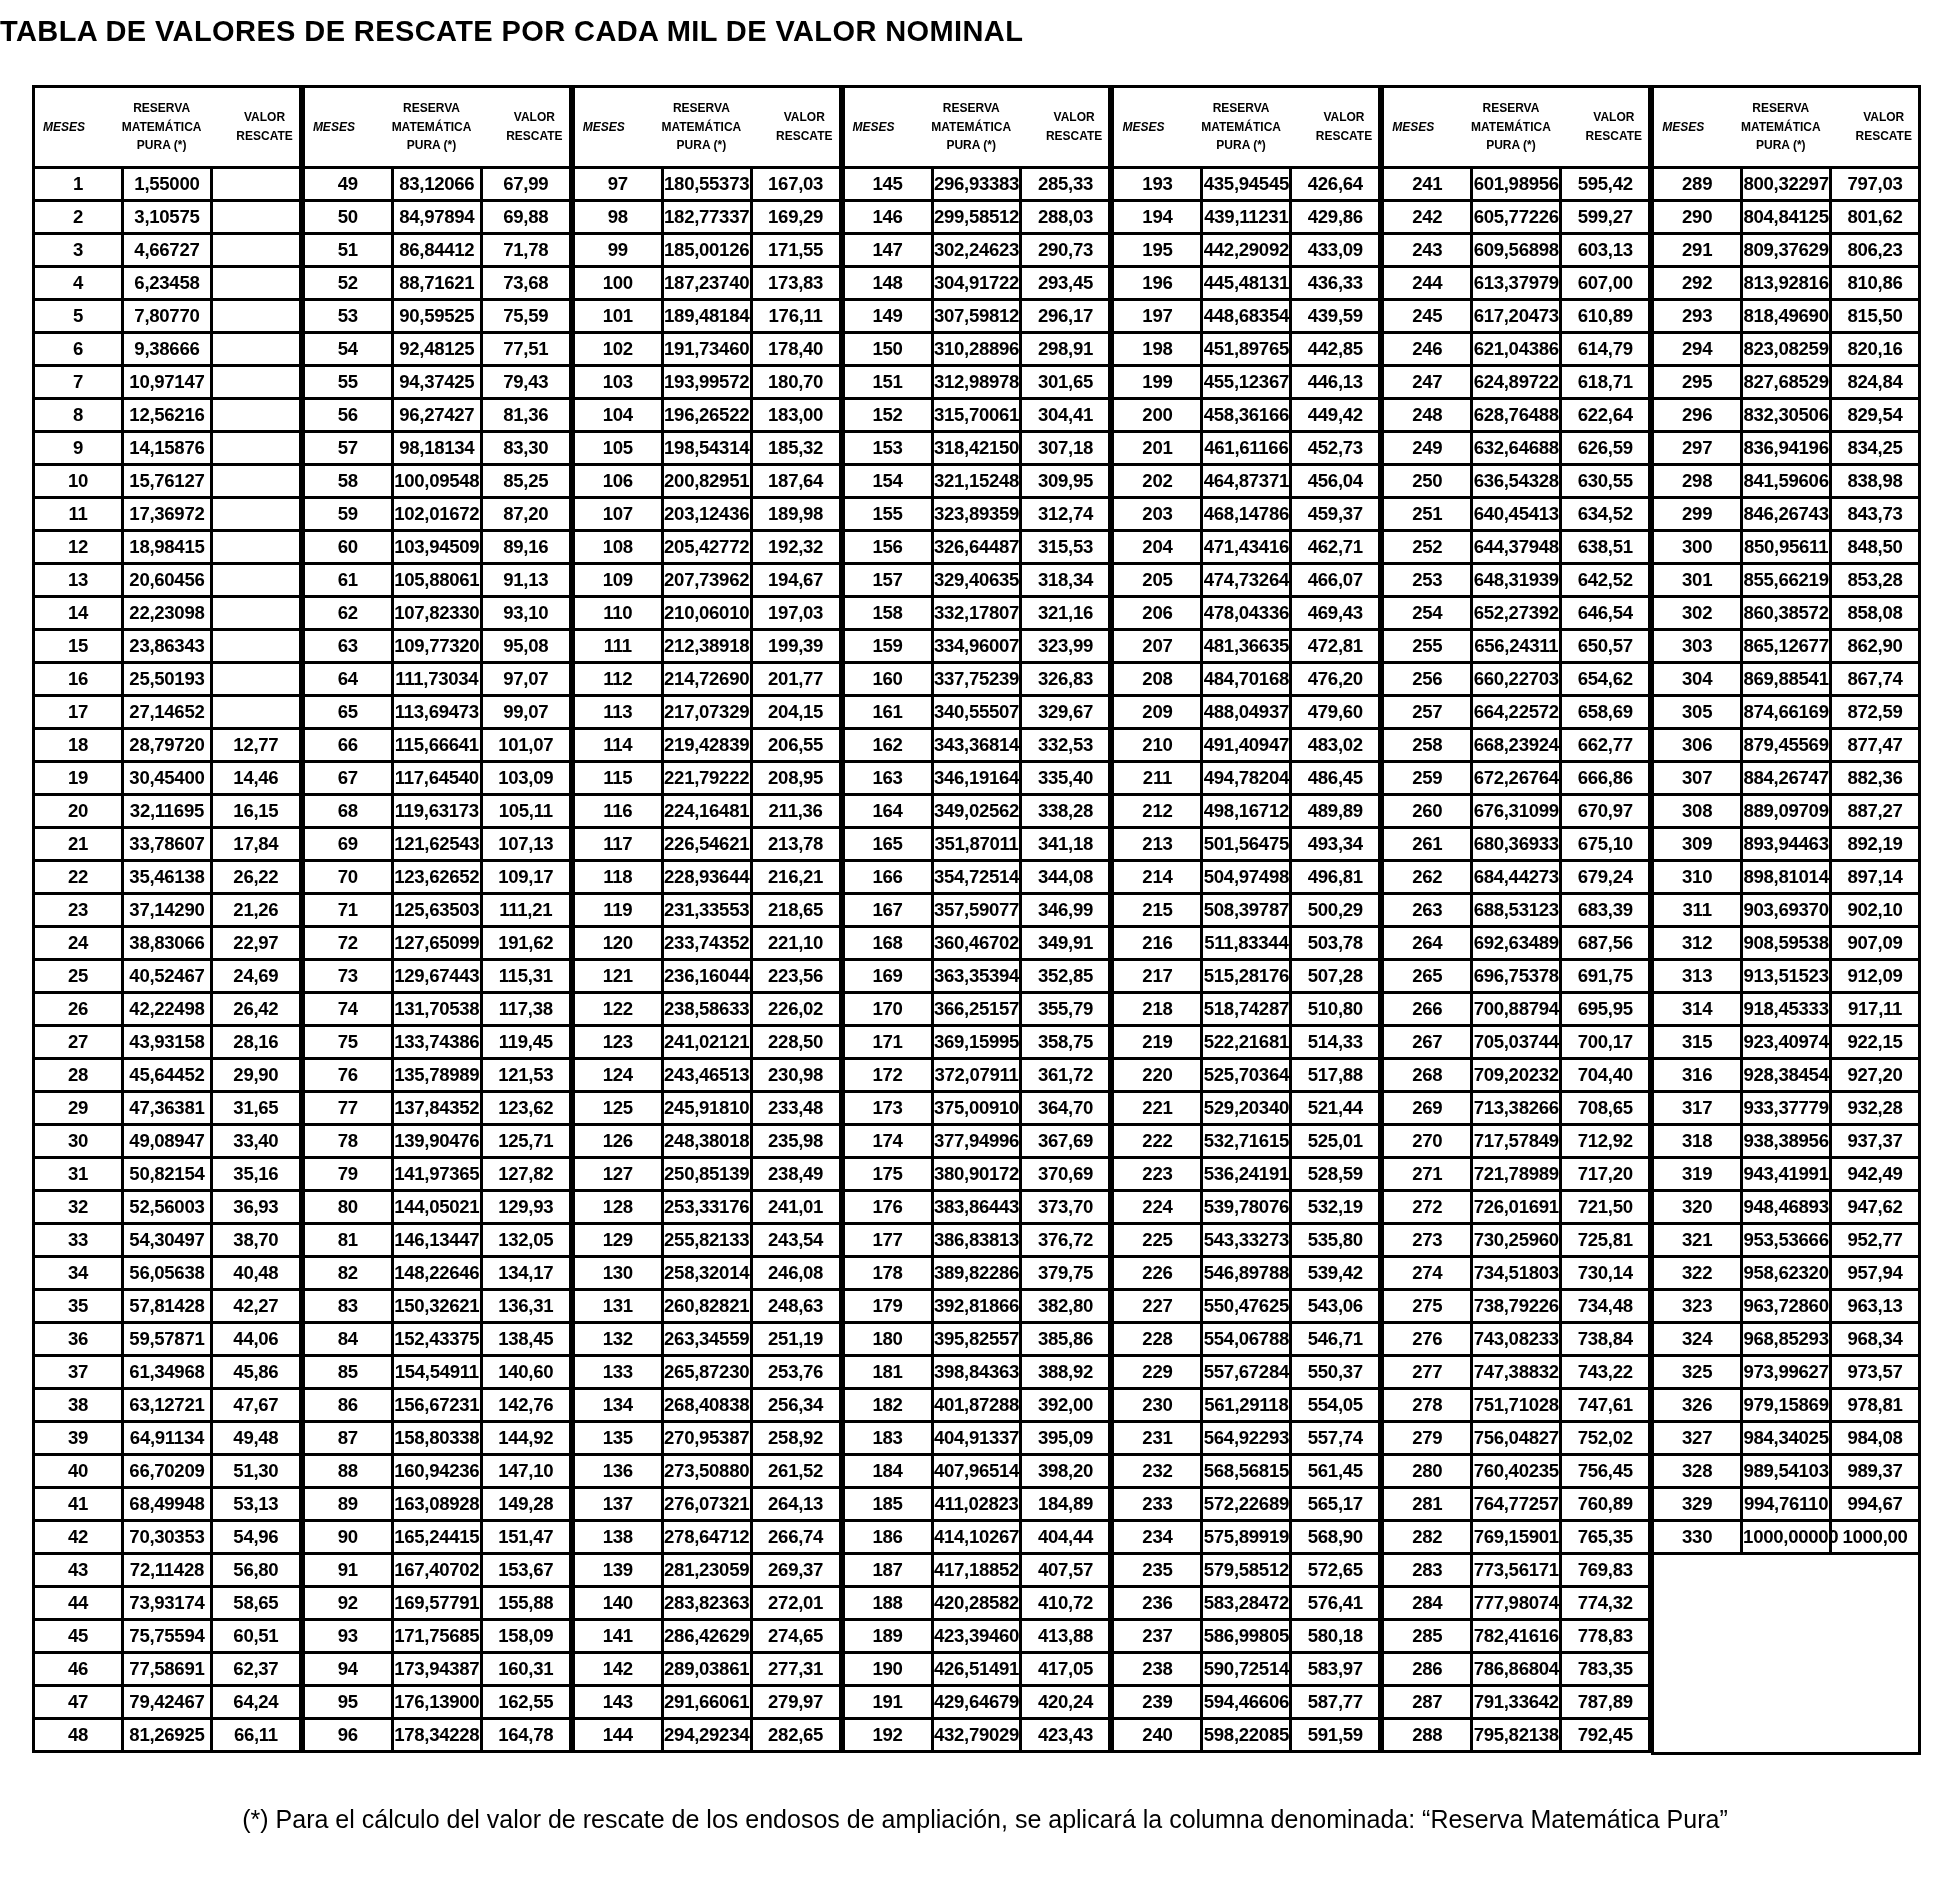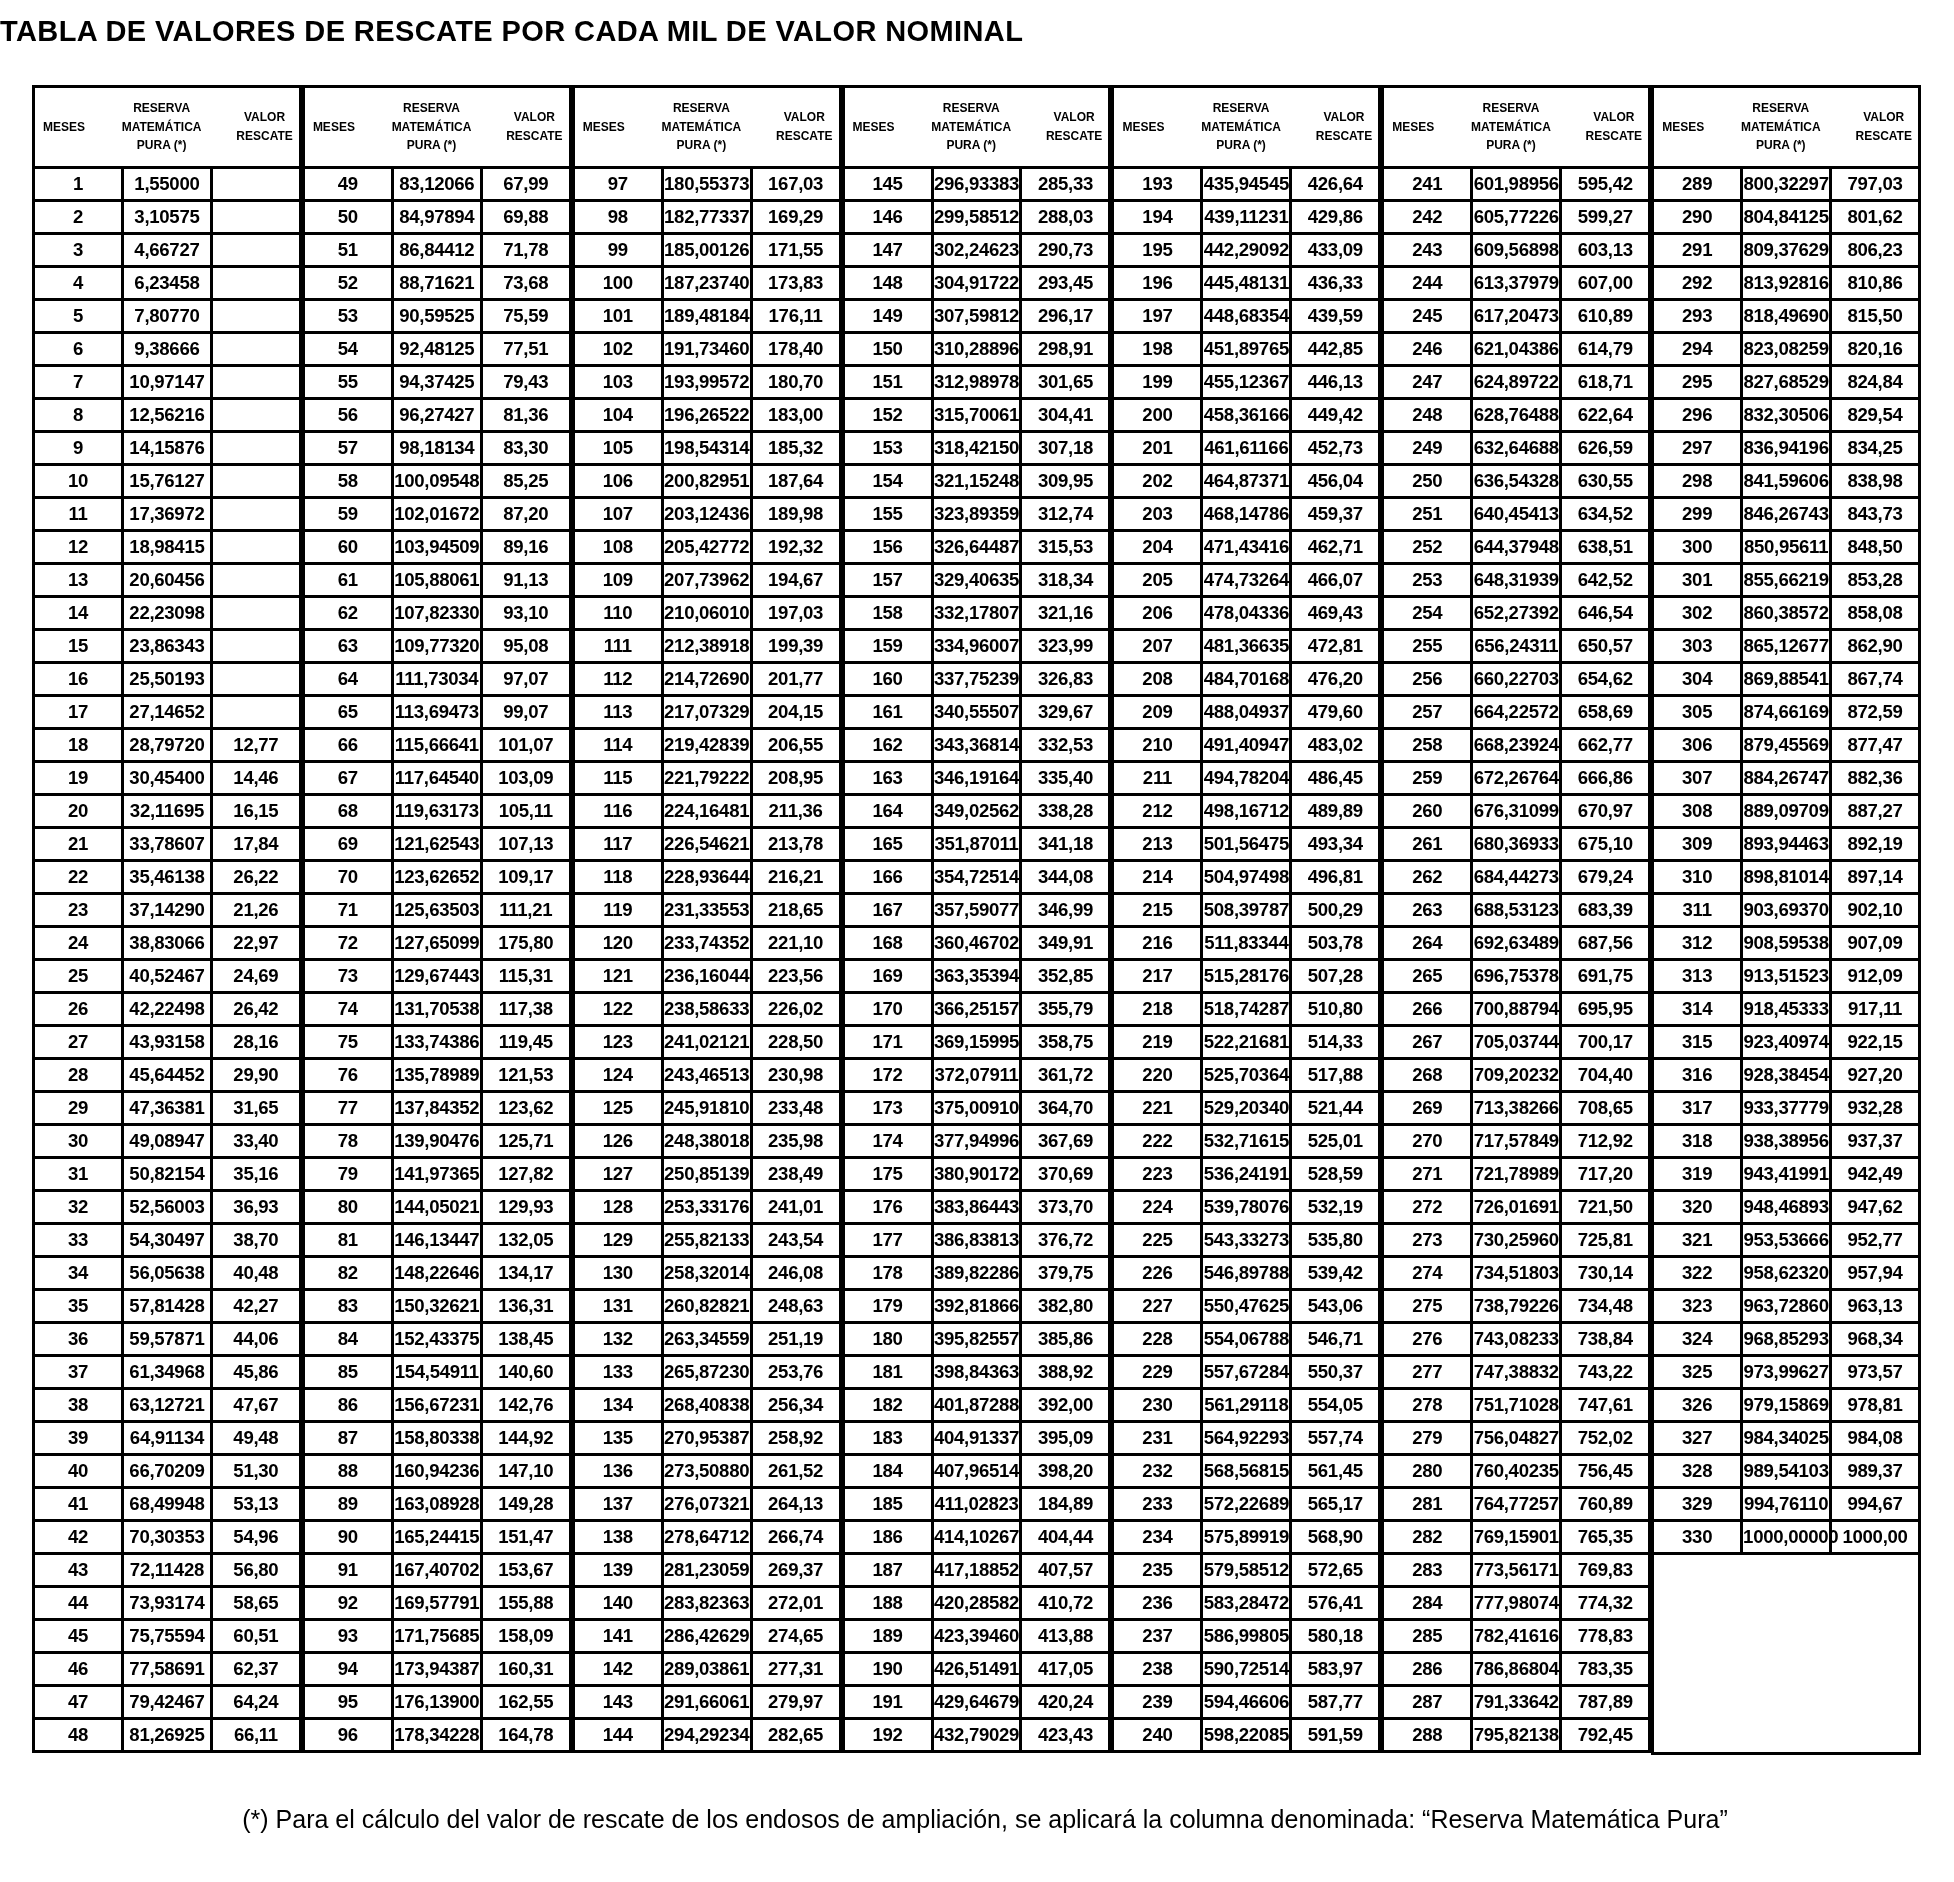--- a/index.html
+++ b/index.html
@@ -12,21 +12,21 @@
     font-size:29px; font-weight:700; letter-spacing:0.4px;
   }
   .tables { position:absolute; left:32px; top:85px; width:1889px; display:flex; align-items:flex-start; }
   table.grp { border-collapse:collapse; flex:1 1 0; width:100%; table-layout:fixed; background:#fff; }
   table.grp th, table.grp td { border:3.7px solid #000; padding:0; background:#fff; }
   table.grp th { height:78px; }
   .hwrap { display:flex; width:100%; height:100%; align-items:center; }
   .h-m,.h-r,.h-v {
     white-space:pre-line; font-weight:700; font-size:12px; line-height:1.55; text-align:center;
   }
-  .h-m { width:22%; } .h-r { width:52%; } .h-v { width:26%; }
+  .h-m { width:22%;font-style:italic; } .h-r { width:52%; } .h-v { width:26%; }
   table.grp td {
     height:30px; text-align:center; vertical-align:middle;
     font-size:18.6px; font-weight:700; letter-spacing:-0.3px;
   }
   .c-m { width:22%; } .c-r { width:52%; } .c-v { width:26%; }
   td.filler { background:#fff; }
   .footnote {
     position:absolute; top:1805px; left:0; width:100%; text-align:center;
     font-size:25px; font-weight:400;padding-left:8px;
   }
@@ -422,21 +422,21 @@
           <td class="c-v">109,17</td>
         </tr>
         <tr>
           <td class="c-m">71</td>
           <td class="c-r">125,63503</td>
           <td class="c-v">111,21</td>
         </tr>
         <tr>
           <td class="c-m">72</td>
           <td class="c-r">127,65099</td>
-          <td class="c-v">175,80</td>
+          <td class="c-v">191,62</td>
         </tr>
         <tr>
           <td class="c-m">73</td>
           <td class="c-r">129,67443</td>
           <td class="c-v">115,31</td>
         </tr>
         <tr>
           <td class="c-m">74</td>
           <td class="c-r">131,70538</td>
           <td class="c-v">117,38</td>

